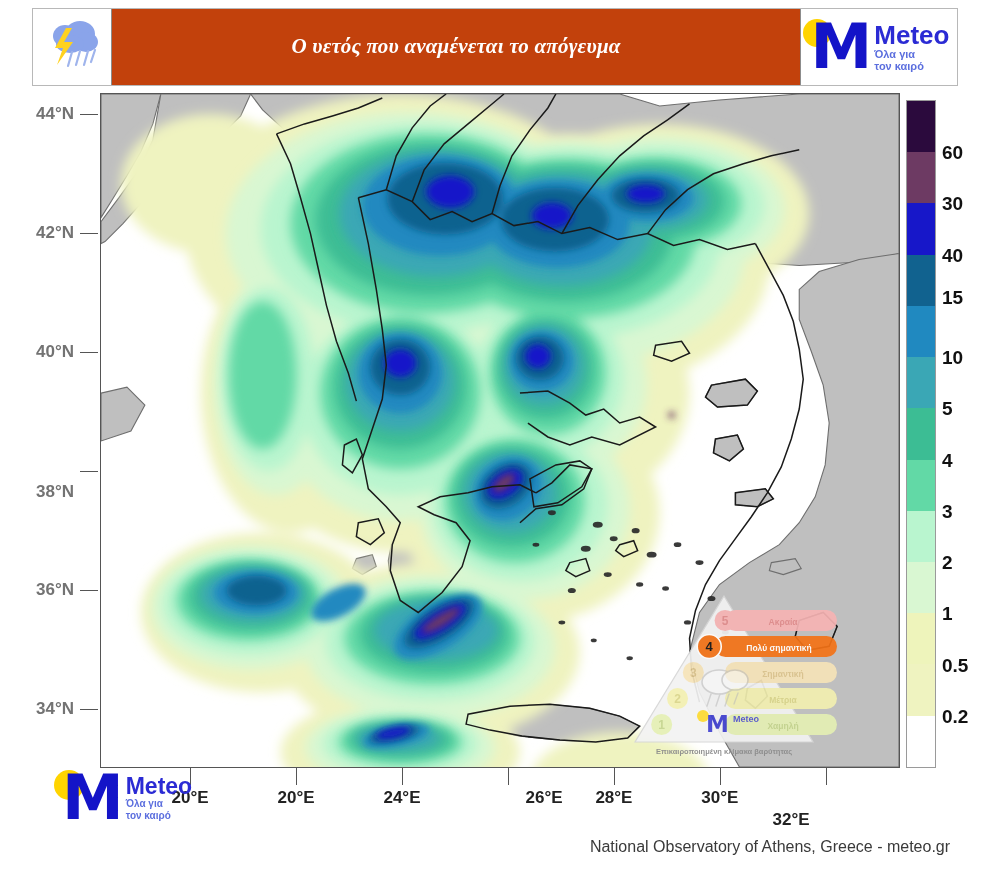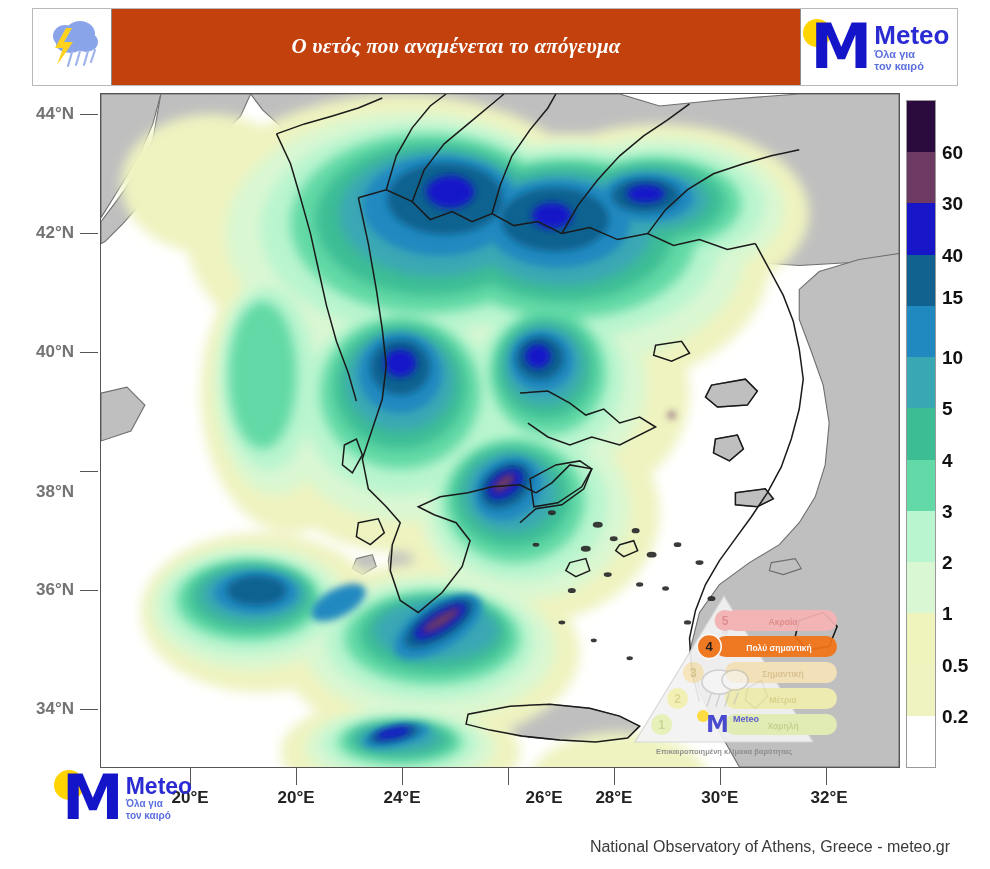--- a/index.html
+++ b/index.html
@@ -401,21 +401,21 @@
     <div class="xlab" style="left: 296.026px;">20°E</div>
     <div class="xtick" style="left: 401.987px;"></div>
     <div class="xlab" style="left: 401.987px;">24°E</div>
     <div class="xtick" style="left: 507.947px;"></div>
     <div class="xlab" style="left: 532px; margin-left: 12px;">26°E</div>
     <div class="xtick" style="left: 613.907px;"></div>
     <div class="xlab" style="left: 613.907px;">28°E</div>
     <div class="xtick" style="left: 719.868px;"></div>
     <div class="xlab" style="left: 719.868px;">30°E</div>
     <div class="xtick" style="left: 825.828px;"></div>
-    <div class="xlab" style="left: 829px;">32°E</div>
+    <div class="xlab" style="left: 791px; margin-top: 22px;">32°E</div>
   </div>
 
 <div id="cbar">
     <div class="cband" style="height: 51.2308px; background: rgb(43, 10, 61);"></div>
     <div class="cband" style="height: 51.2308px; background: rgb(109, 58, 99);"></div>
     <div class="cband" style="height: 51.2308px; background: rgb(23, 23, 201);"></div>
     <div class="cband" style="height: 51.2308px; background: rgb(17, 98, 143);"></div>
     <div class="cband" style="height: 51.2308px; background: rgb(32, 137, 192);"></div>
     <div class="cband" style="height: 51.2308px; background: rgb(58, 167, 181);"></div>
     <div class="cband" style="height: 51.2308px; background: rgb(60, 189, 148);"></div>

